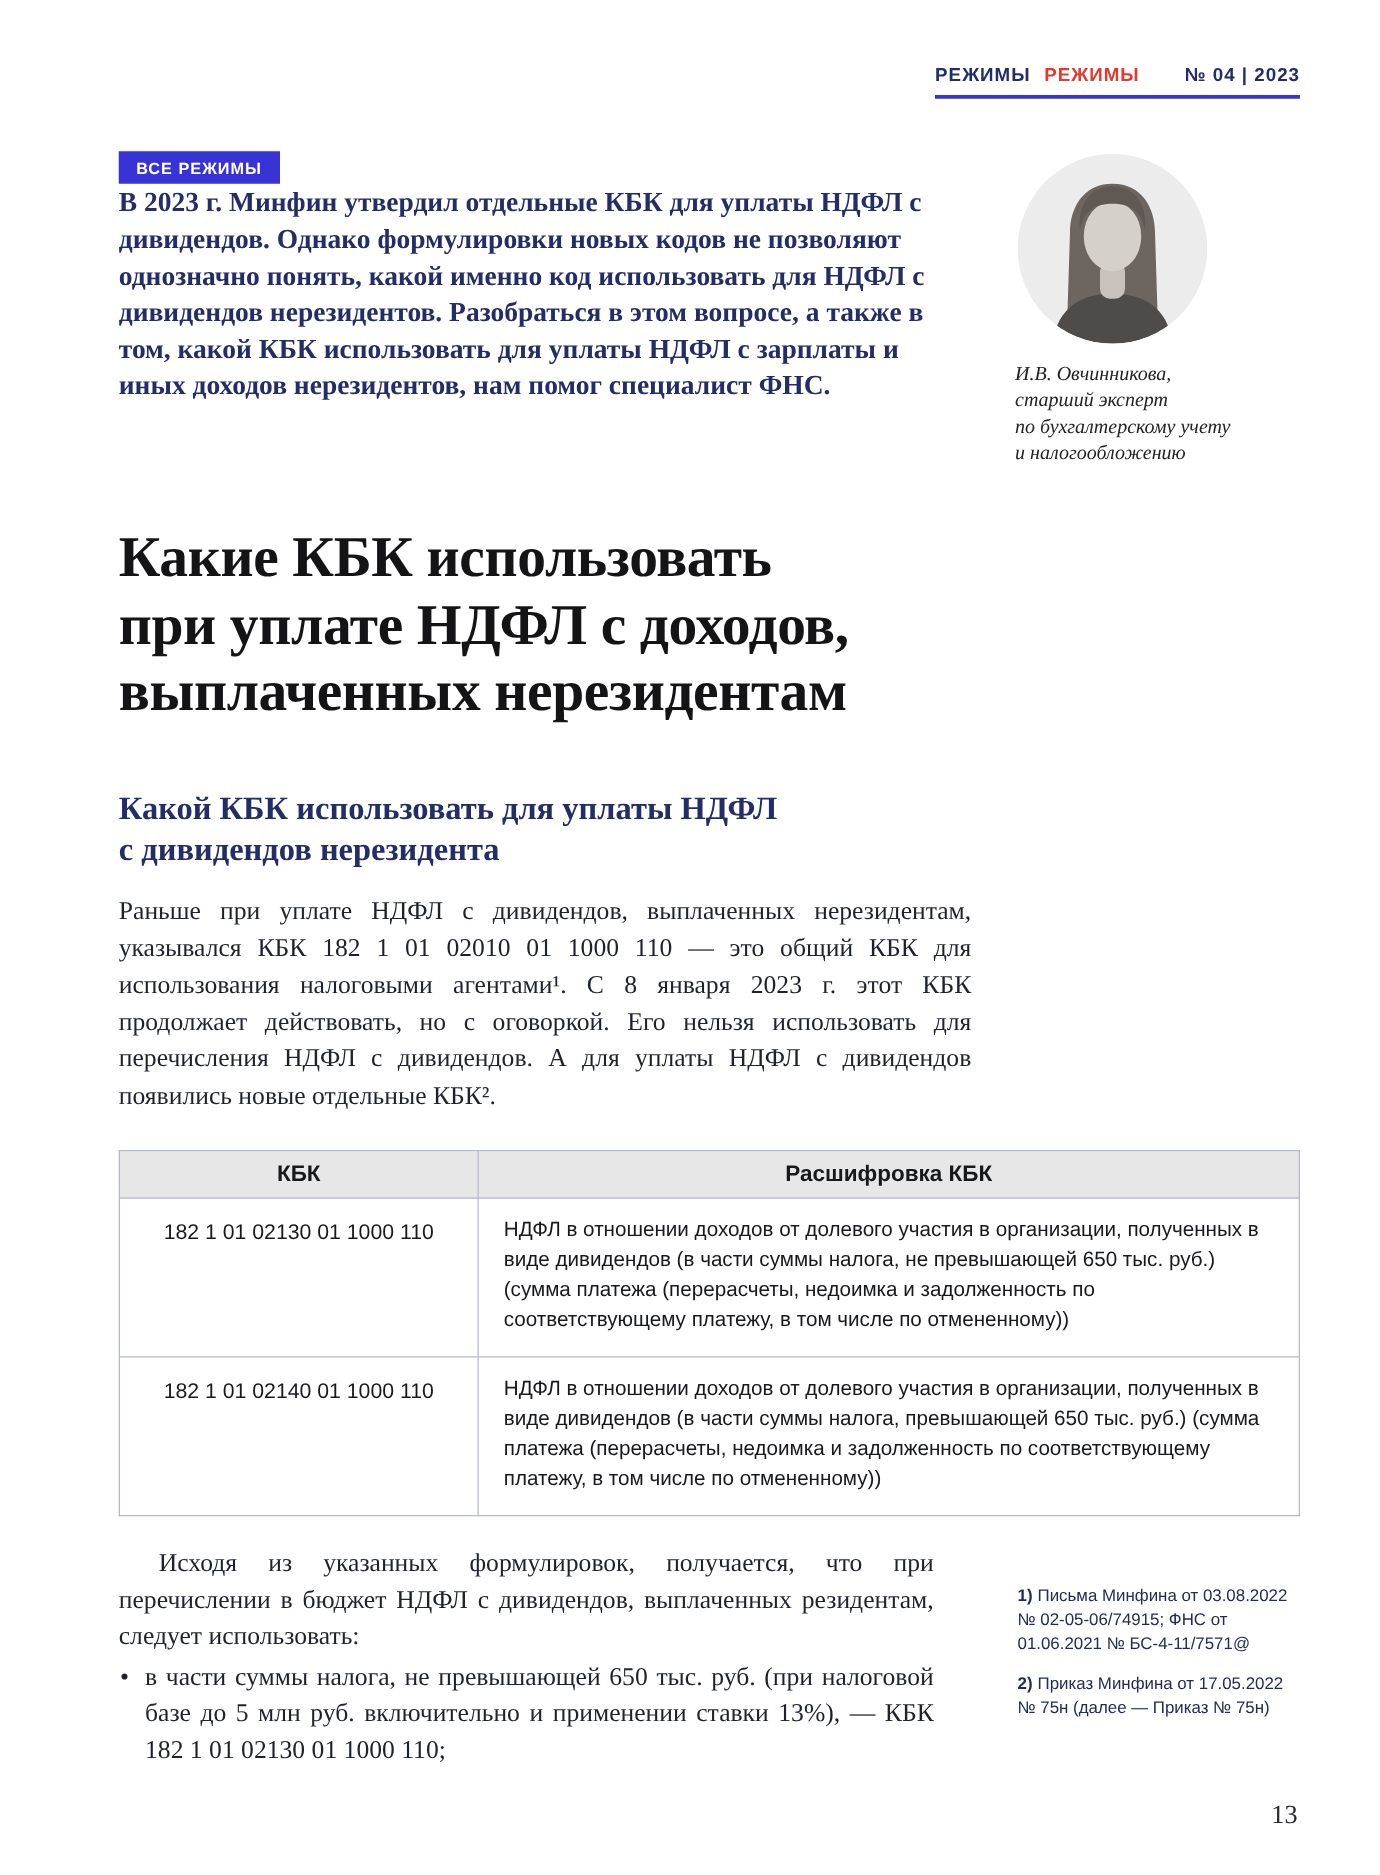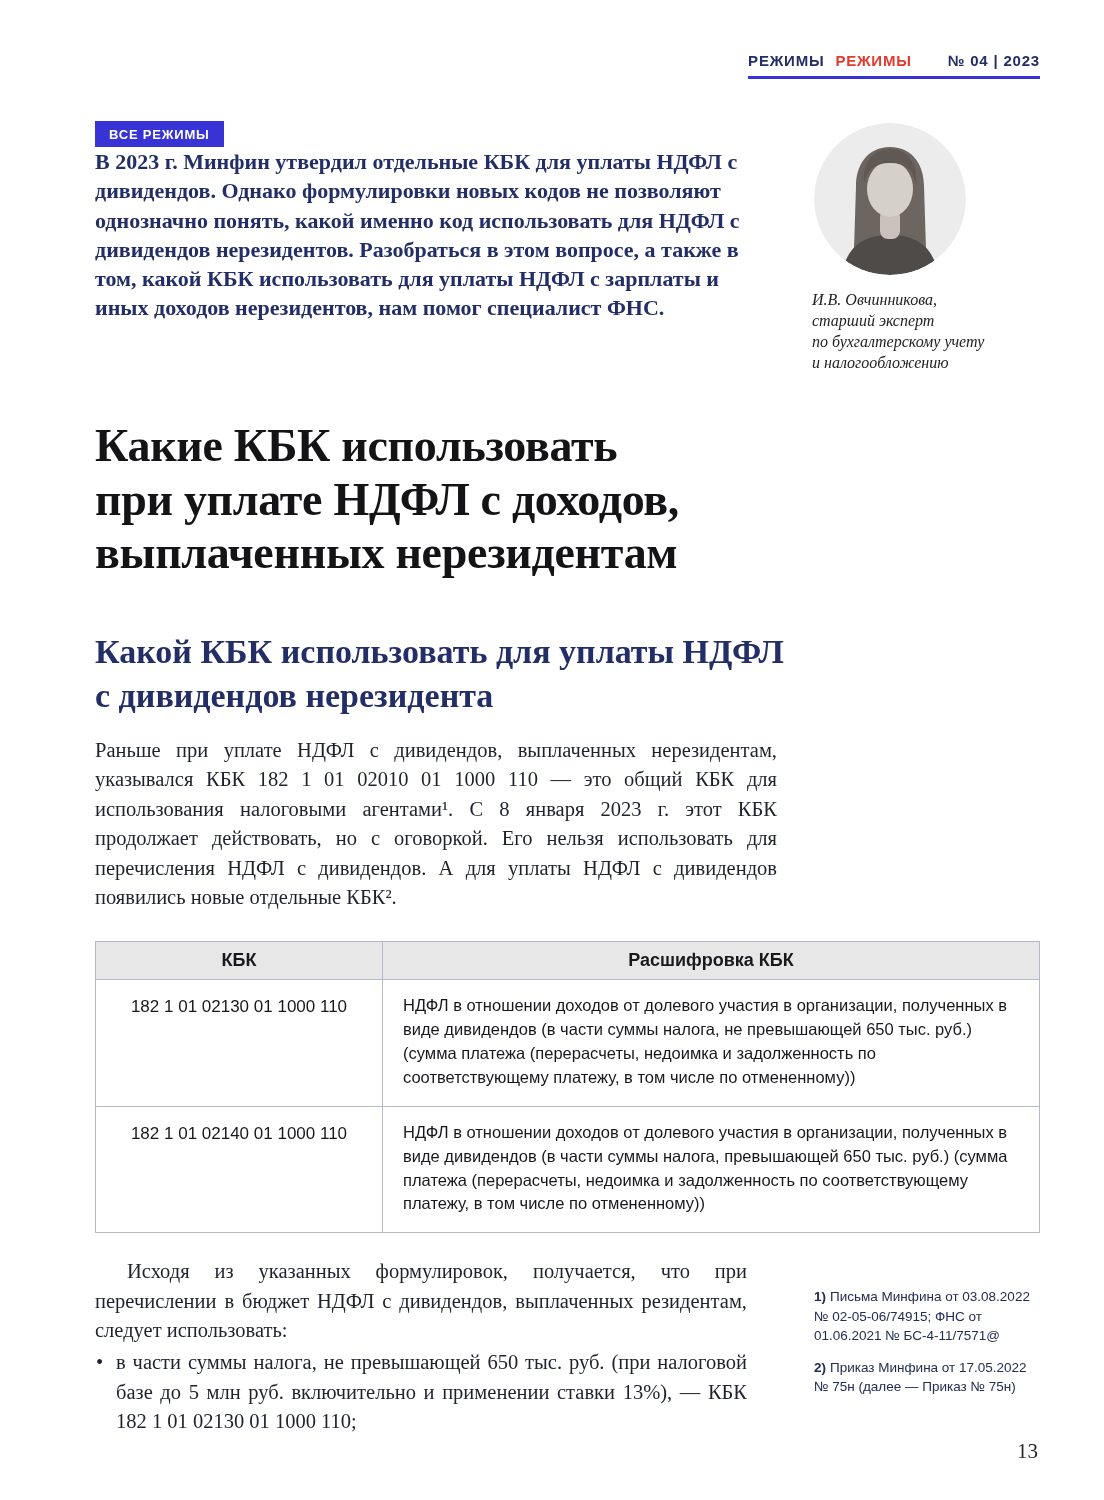--- a/index.html
+++ b/index.html
@@ -57,21 +57,21 @@
   }
 
   
   .title {
     margin-top:46px;
     font-size:46px; line-height:1.16; font-weight:700;
     color:#141416; letter-spacing:-.3px; white-space:pre-line;
   }
   .subhead {
     margin-top:50px;
-    font-size:34px; line-height:1.3; font-weight:700;
+    font-size:26px; line-height:1.3; font-weight:700;
     color:var(--navy); white-space:pre-line;
   }
   .lead {
     margin-top:18px; width:682px;
     font-size:20.5px; line-height:1.44;
     color:var(--text); text-align:justify;
   }
 
   
   .kbk-table {

